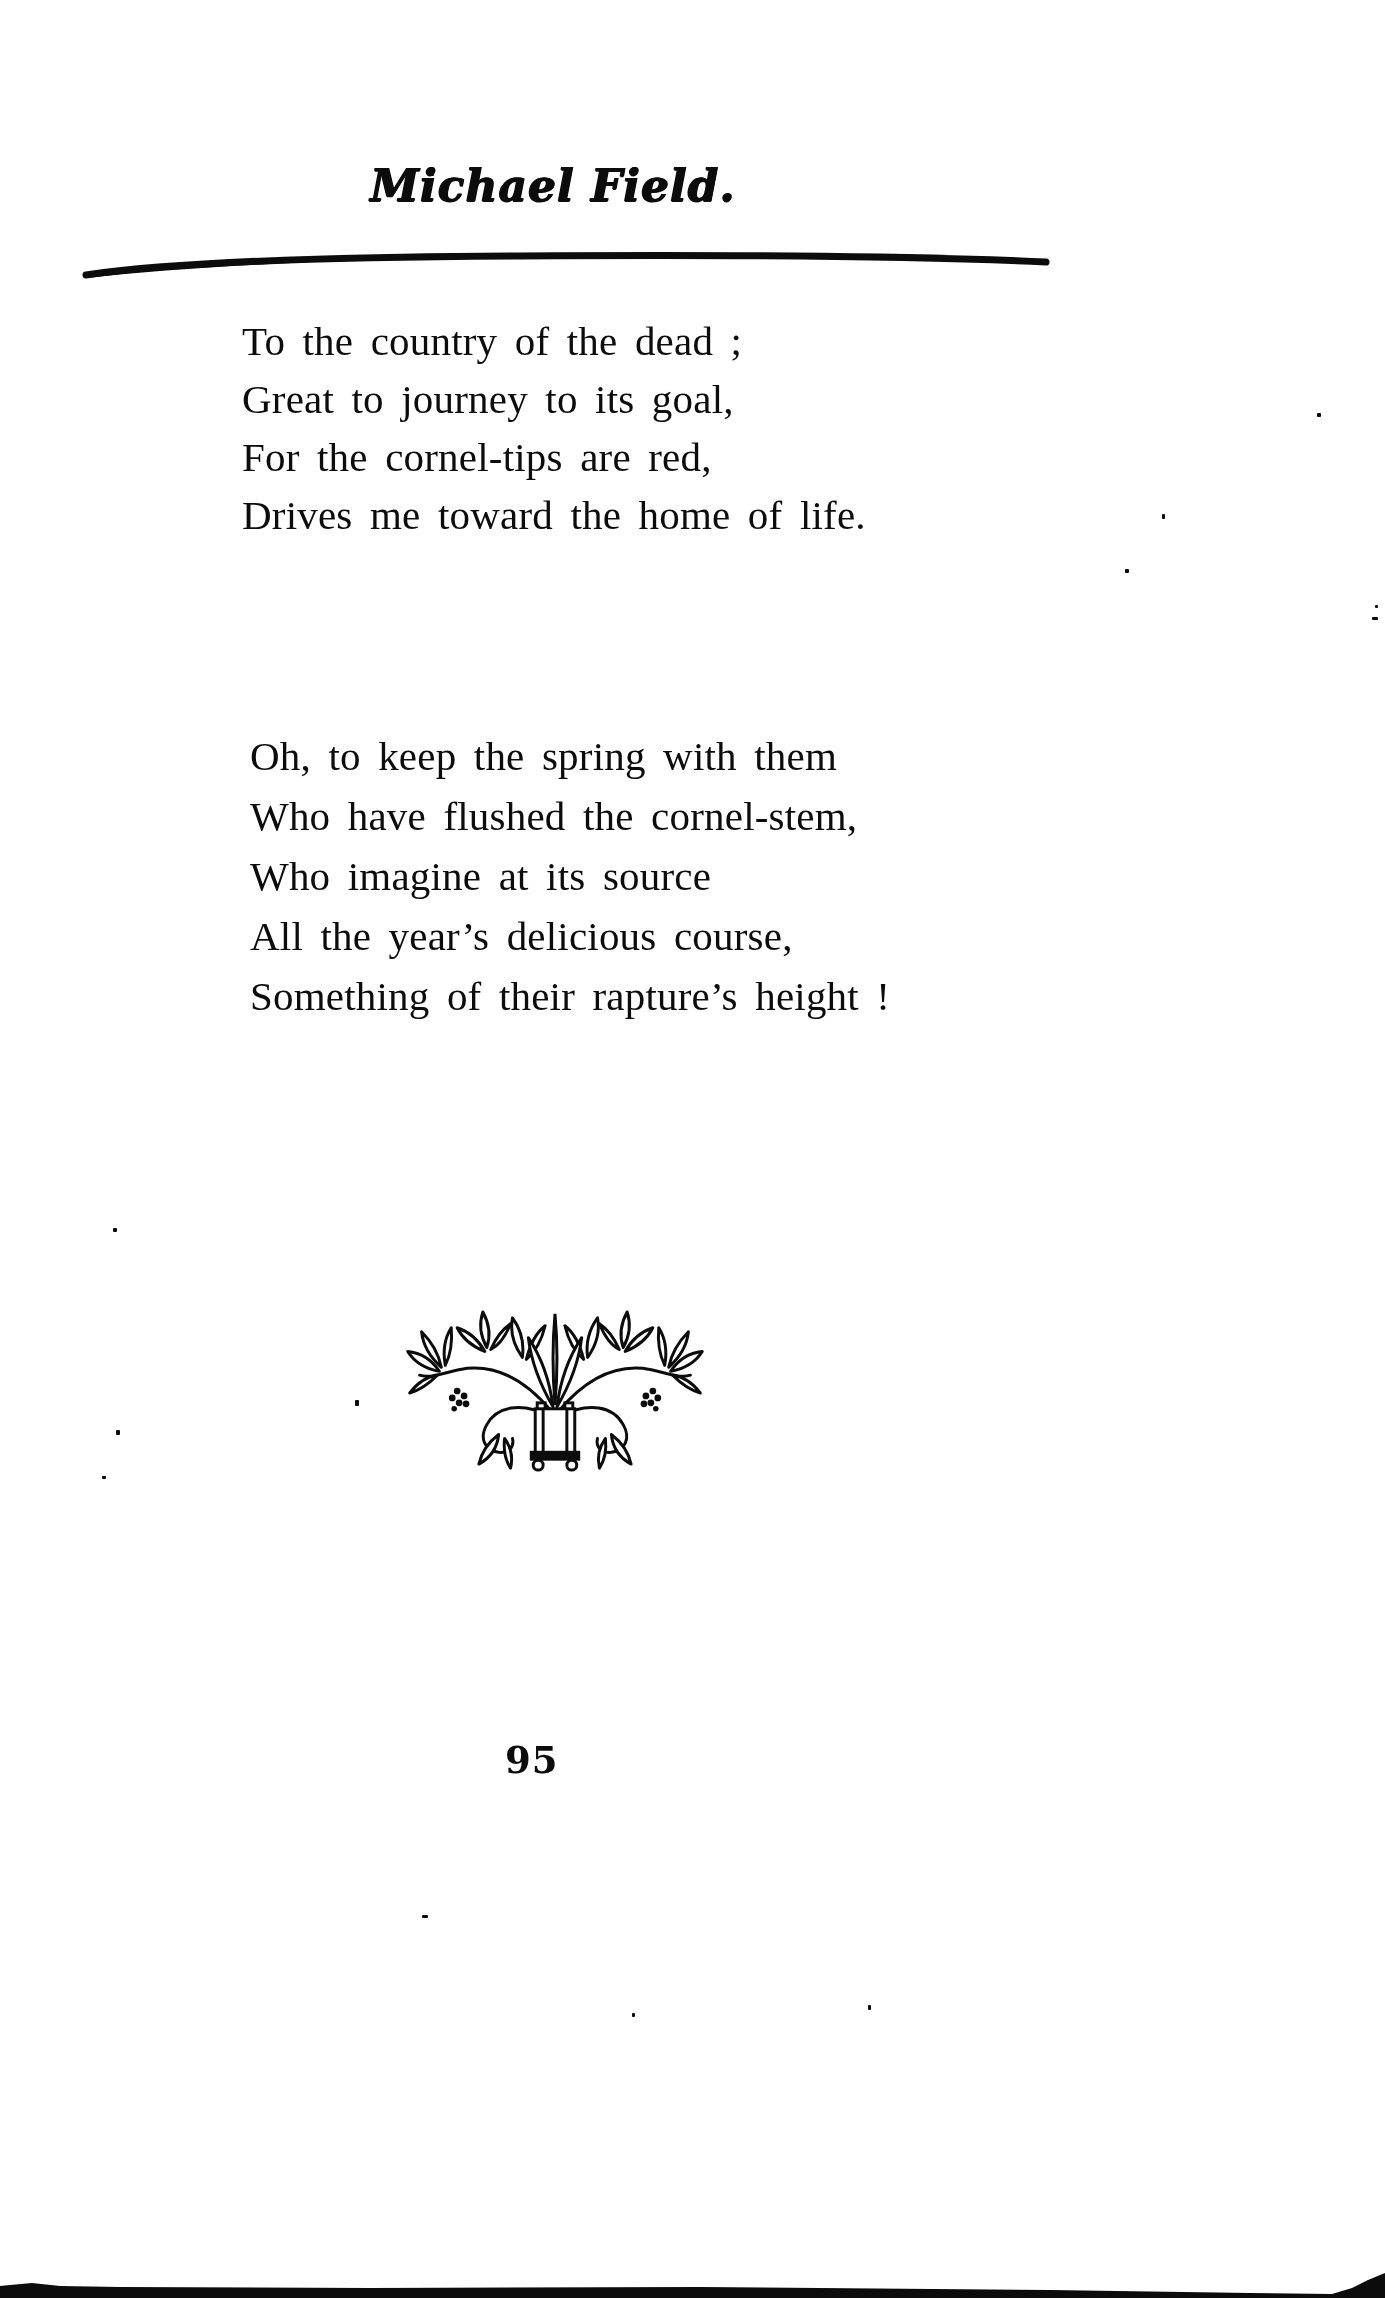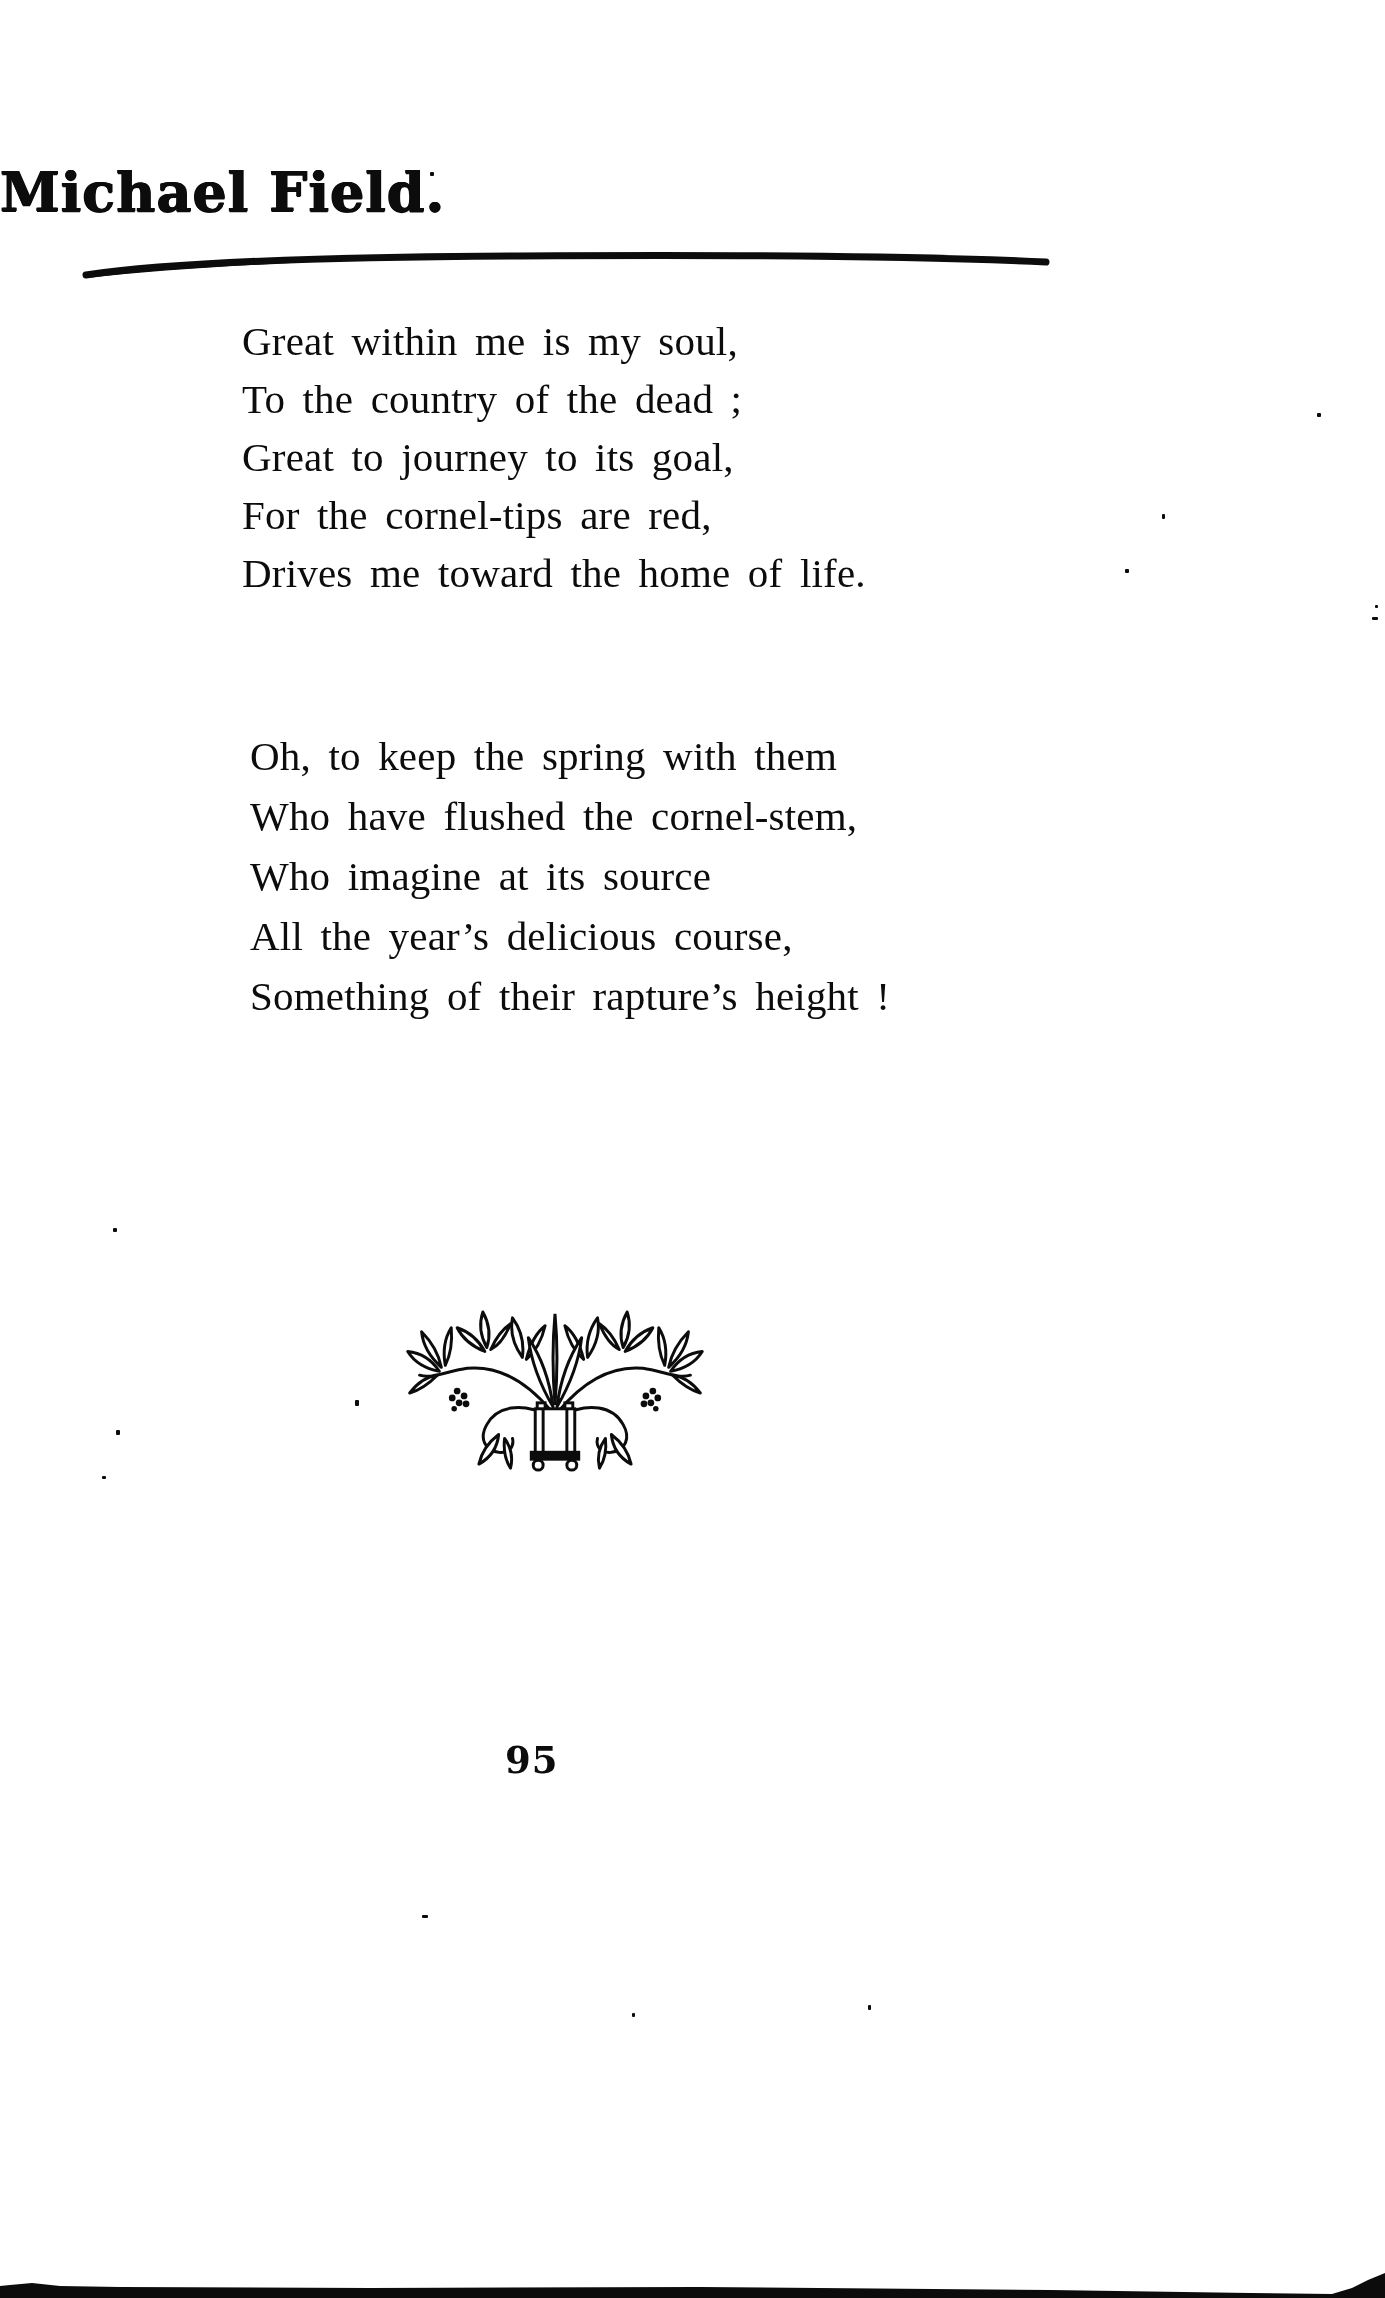--- a/index.html
+++ b/index.html
@@ -11,25 +11,27 @@
     background:#ffffff;
     color:#0c0c0c;
     font-family:"Liberation Serif","DejaVu Serif",serif;
     overflow:hidden;
   }
   .running-head{
     position:absolute;
     left:0; top:160px;
     width:1106px;
     margin:0;
+    text-align:center;
     font-family:"DejaVu Serif","Liberation Serif",serif;
-    font-size:54px;
+    font-size:44px;
     font-weight:700;
     letter-spacing:1px;
     text-shadow:0.7px 0 0 #0c0c0c, -0.7px 0 0 #0c0c0c, 0 0.5px 0 #0c0c0c;
+    font-style:italic;
   }
   .rule-svg{position:absolute; left:0; top:246px;}
   .poem{position:absolute; left:0; top:0; width:100%;}
   .stanza{position:absolute;}
   .stanza-1{left:242px; top:312px;}
   .stanza-2{left:238px; top:726px;}
   .line{
     font-size:41px;
     line-height:58px;
     white-space:pre;
@@ -58,21 +60,20 @@
 
   <h1 class="running-head">Michael Field.</h1>
 
   <svg class="rule-svg" width="1385" height="44" viewBox="0 0 1385 44">
     <path d="M86,29 C160,18 300,11 520,10 C760,8.5 950,11.5 1046,16" fill="none" stroke="#0c0c0c" stroke-width="7" stroke-linecap="round"></path>
     <path d="M86,30 C150,23 230,17 340,13" fill="none" stroke="#0c0c0c" stroke-width="4" stroke-linecap="round"></path>
   </svg>
 
   <div class="poem">
     <div class="stanza stanza-1">
-      <div class="line">Great within me is my soul,</div>
       <div class="line">To the country of the dead ;</div>
       <div class="line">Great to journey to its goal,</div>
       <div class="line">For the cornel-tips are red,</div>
       <div class="line">Drives me toward the home of life.</div>
     </div>
     <div class="stanza stanza-2">
       <div class="line">Oh, to keep the spring with them</div>
       <div class="line">Who have flushed the cornel-stem,</div>
       <div class="line">Who imagine at its source</div>
       <div class="line">All the year’s delicious course,</div>

